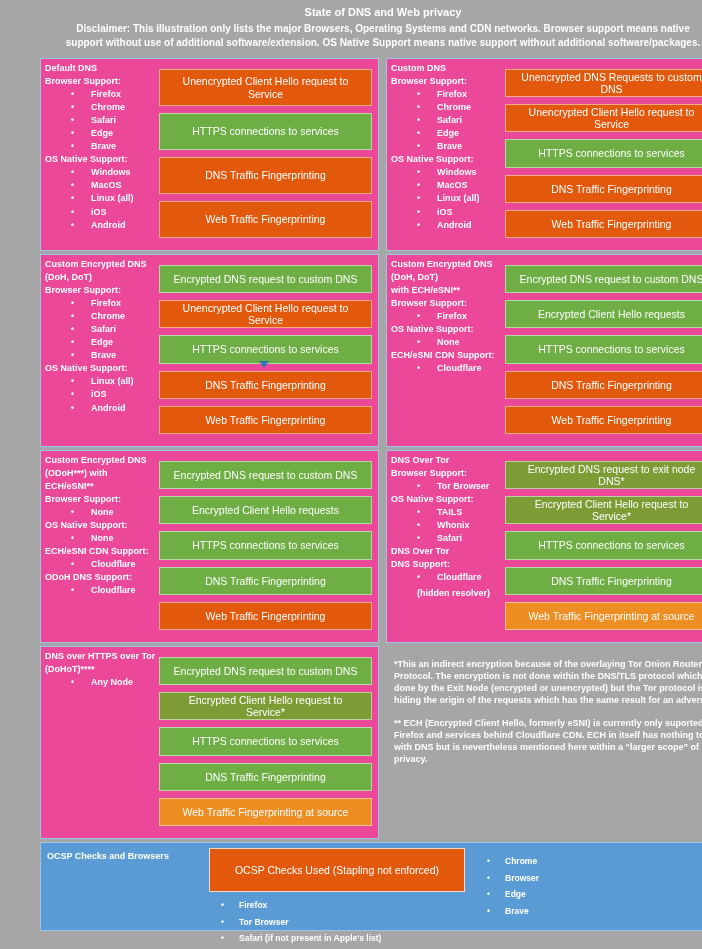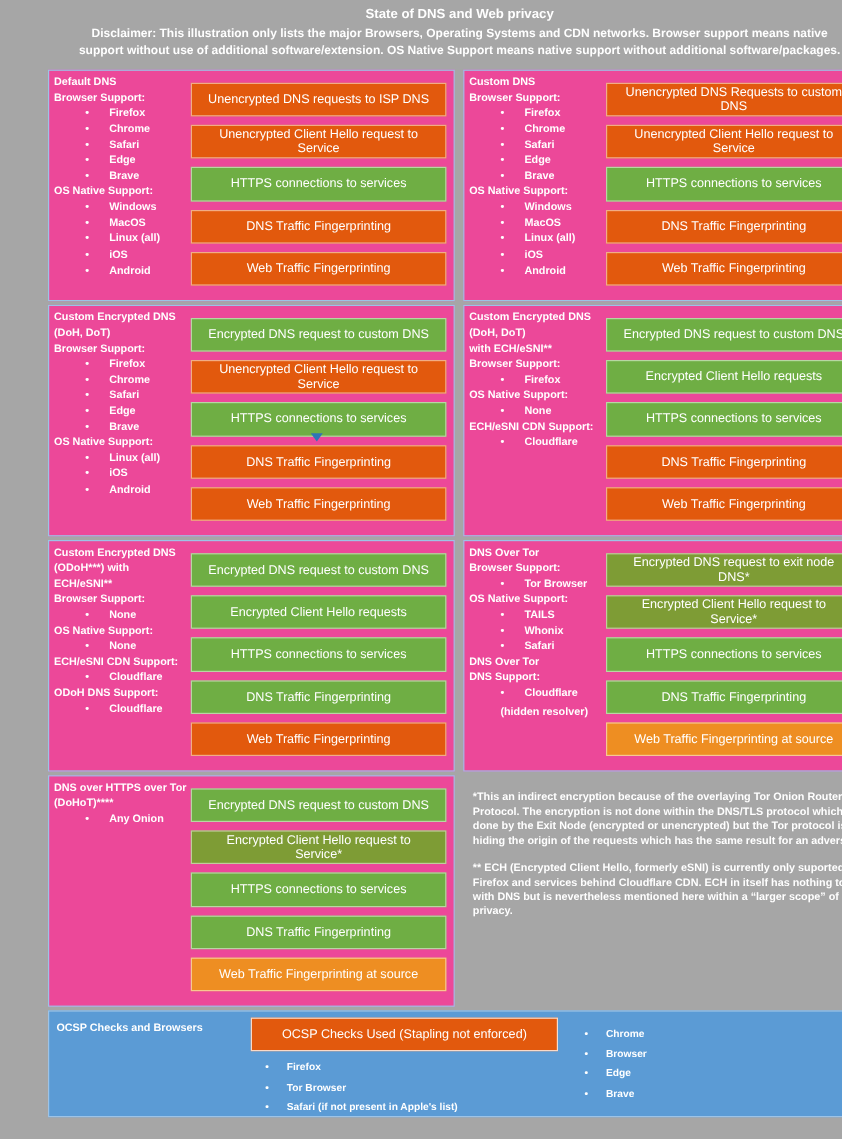--- a/index.html
+++ b/index.html
@@ -34,21 +34,21 @@
 
   .notes{padding:12px 4px 0 8px;color:#fff;font-size:9px;font-weight:700;line-height:1.34;}
   .notes p{margin:0 0 11px;}
 
   .ocsp{grid-column:1/-1;background:#5B9BD5;border:1px solid #9DC3E6;height:89px;
         box-sizing:border-box;display:flex;gap:10px;padding:5px 6px;color:#fff;}
   .olabel{flex:0 0 152px;font-size:9px;font-weight:700;padding-top:3px;white-space:nowrap;}
   .ocol{display:flex;flex-direction:column;}
   .ocol.used{flex:0 0 256px;}
   .ocol.unused{flex:0 0 250px;}
-  .ohead{height:28px;flex:none;display:flex;align-items:center;justify-content:center;
+  .ohead{height:44px;flex:none;display:flex;align-items:center;justify-content:center;
          font-size:10.5px;border:1px solid rgba(255,255,255,.78);box-sizing:border-box;
          text-align:center;padding:0 6px;}
   .olist{list-style:none;margin:5px 0 0;padding:0;font-size:8.5px;font-weight:700;line-height:1.95;}
   .olist li{position:relative;padding-left:30px;white-space:nowrap;}
   .olist li::before{content:"\2022";position:absolute;left:12px;}
 </style>
 </head>
 <body>
 
 <div class="page">
@@ -73,21 +73,20 @@
         <div class="lh">OS Native Support:</div>
         <ul class="blist">
           <li>Windows</li>
           <li>MacOS</li>
           <li>Linux (all)</li>
           <li>iOS</li>
           <li>Android</li>
         </ul>
       </div>
       <div class="boxes">
-        <div class="box" style="background: rgb(226, 89, 13);">Unencrypted DNS requests to ISP DNS</div>
         <div class="box" style="background: rgb(226, 89, 13);">Unencrypted Client Hello request to Service</div>
         <div class="box" style="background: rgb(111, 174, 68);">HTTPS connections to services</div>
         <div class="box" style="background: rgb(226, 89, 13);">DNS Traffic Fingerprinting</div>
         <div class="box" style="background: rgb(226, 89, 13);">Web Traffic Fingerprinting</div>
       </div>
     </section>
 
     <section class="panel">
       <div class="plabel">
         <div class="lh">Custom DNS</div>
@@ -231,21 +230,21 @@
         <div class="box" style="background: rgb(111, 174, 68);">DNS Traffic Fingerprinting</div>
         <div class="box" style="background: rgb(238, 142, 34);">Web Traffic Fingerprinting at source</div>
       </div>
     </section>
 
     <section class="panel">
       <div class="plabel">
         <div class="lh">DNS over HTTPS over Tor</div>
         <div class="lh">(DoHoT)****</div>
         <ul class="blist">
-          <li>Any Onion</li>
+          <li>Any Node</li>
         </ul>
       </div>
       <div class="boxes">
         <div class="box" style="background: rgb(111, 174, 68);">Encrypted DNS request to custom DNS</div>
         <div class="box" style="background: rgb(126, 156, 53);">Encrypted Client Hello request to Service*</div>
         <div class="box" style="background: rgb(111, 174, 68);">HTTPS connections to services</div>
         <div class="box" style="background: rgb(111, 174, 68);">DNS Traffic Fingerprinting</div>
         <div class="box" style="background: rgb(238, 142, 34);">Web Traffic Fingerprinting at source</div>
       </div>
     </section>

